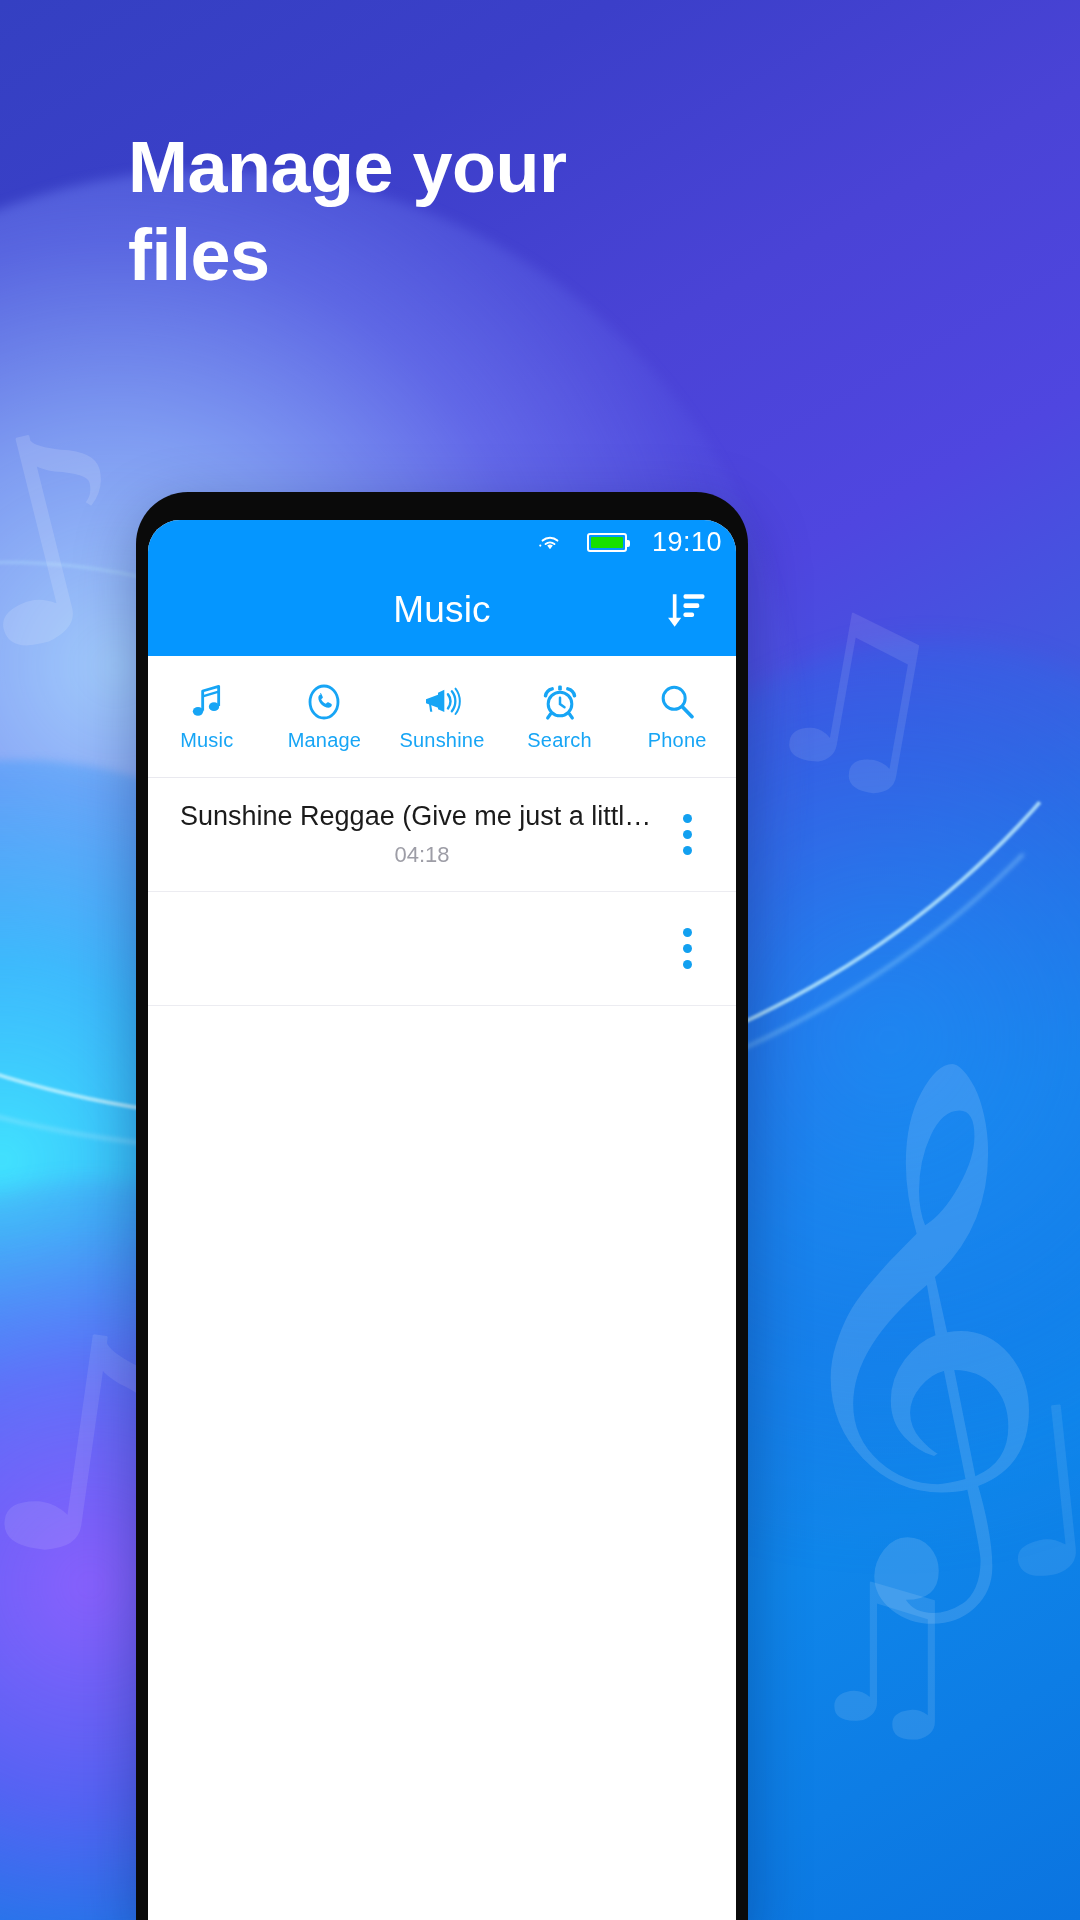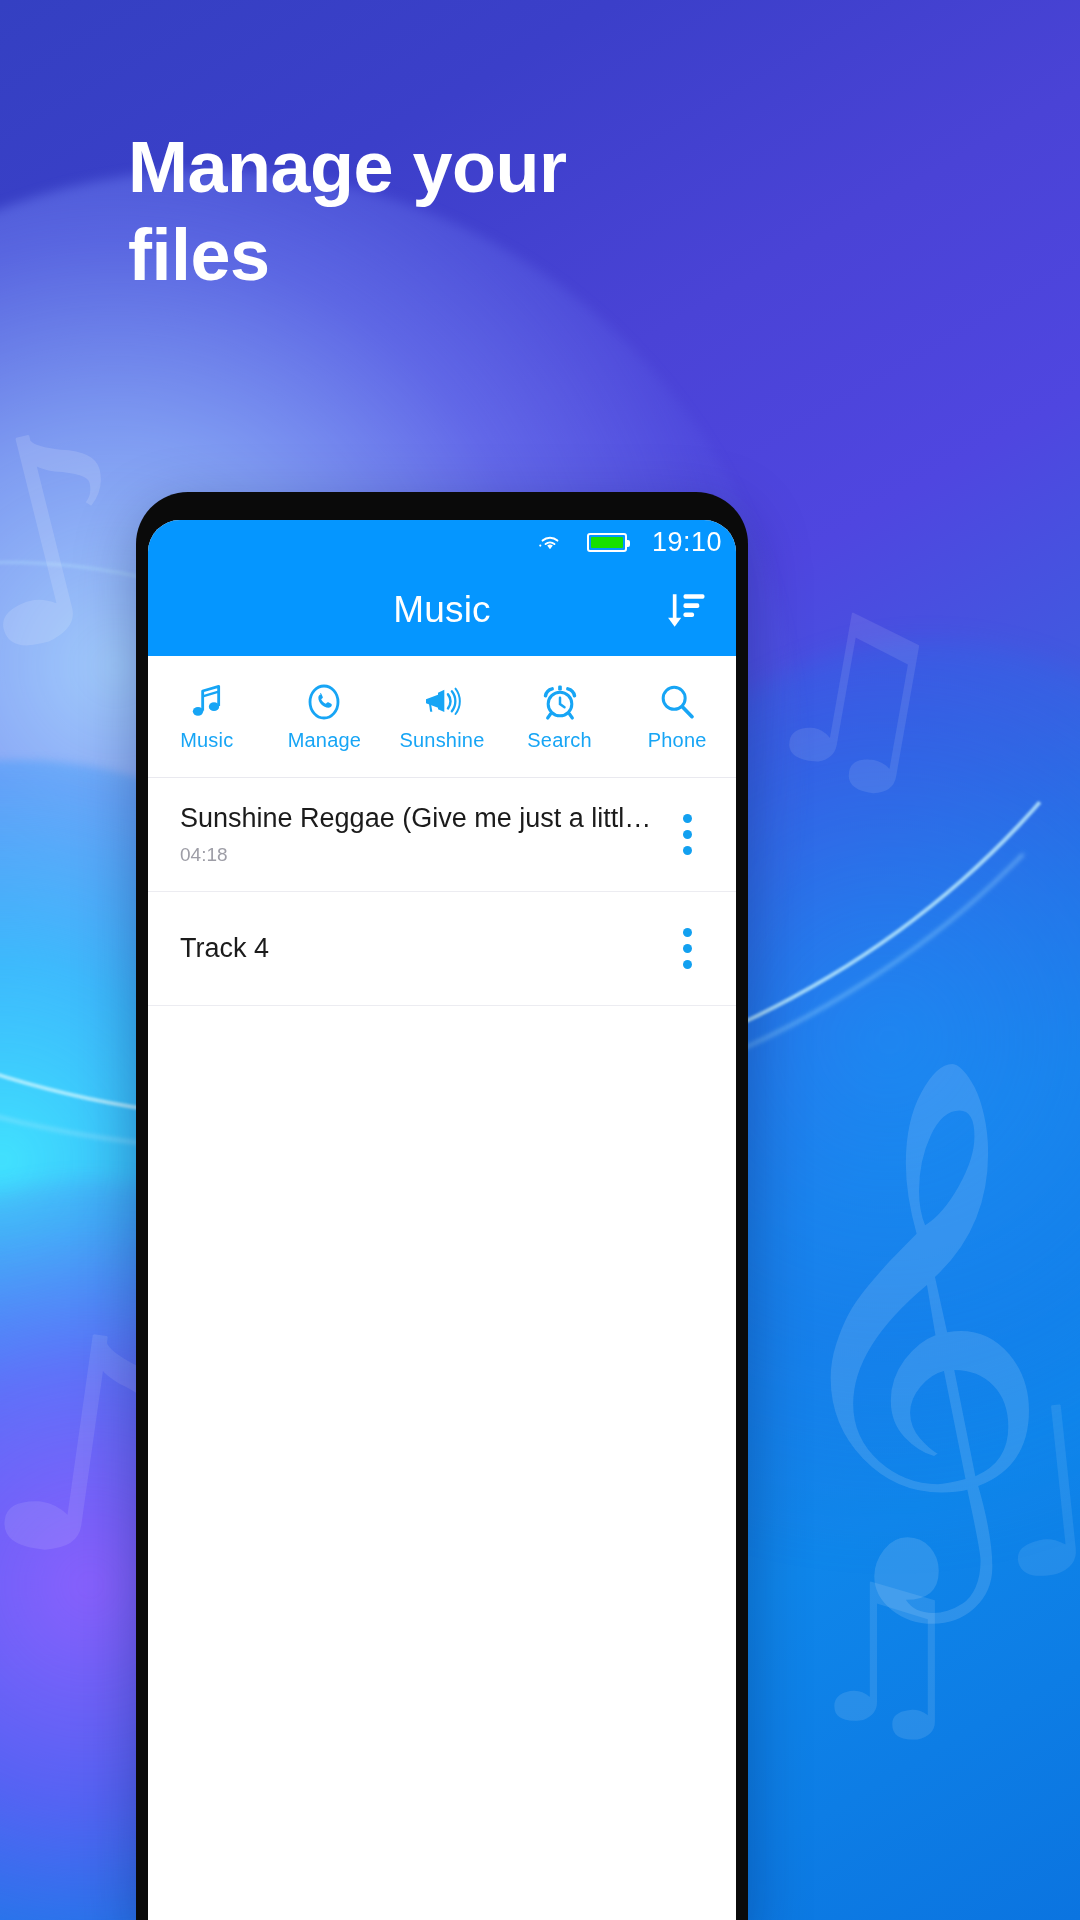--- a/index.html
+++ b/index.html
@@ -264,22 +264,23 @@
   .row-title {
     color:#1b1b1b;
     font-size:27px;
     line-height:1.15;
     white-space:nowrap;
     overflow:hidden;
     text-overflow:ellipsis;
   }
   .row-sub {
     color:#9d9da6;
-    font-size:19px;
+    font-size:22px;
     margin-top:9px;
+    text-align:center;
   }
   .kebab {
     width:46px; height:60px;
     flex:0 0 auto;
     display:flex;
     flex-direction:column;
     align-items:center;
     justify-content:center;
     gap:7px;
   }
@@ -409,21 +410,20 @@
           </div>
           <div class="kebab">
               <i></i>
               <i></i>
               <i></i>
             </div>
         </div>
 
         <div class="row">
           <div class="row-text">
-            <div class="row-title">Track 4</div>
           </div>
           <div class="kebab">
               <i></i>
               <i></i>
               <i></i>
             </div>
         </div>
 
       </div>
 

